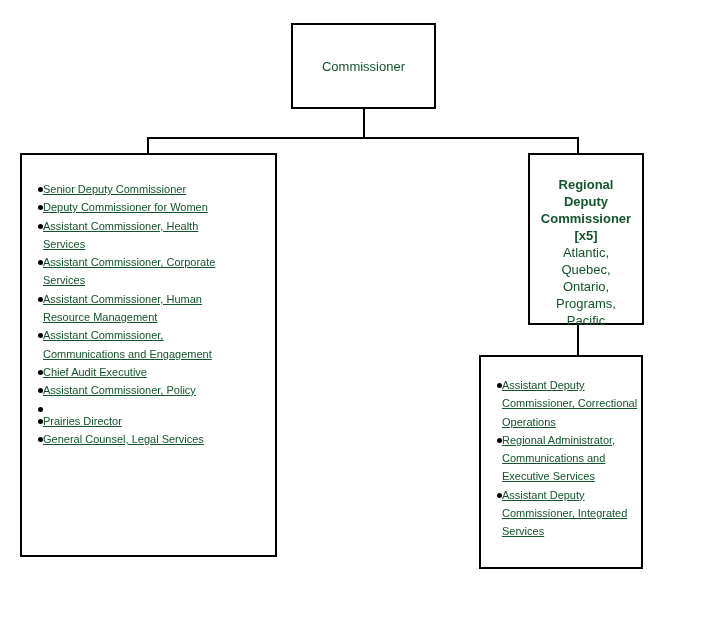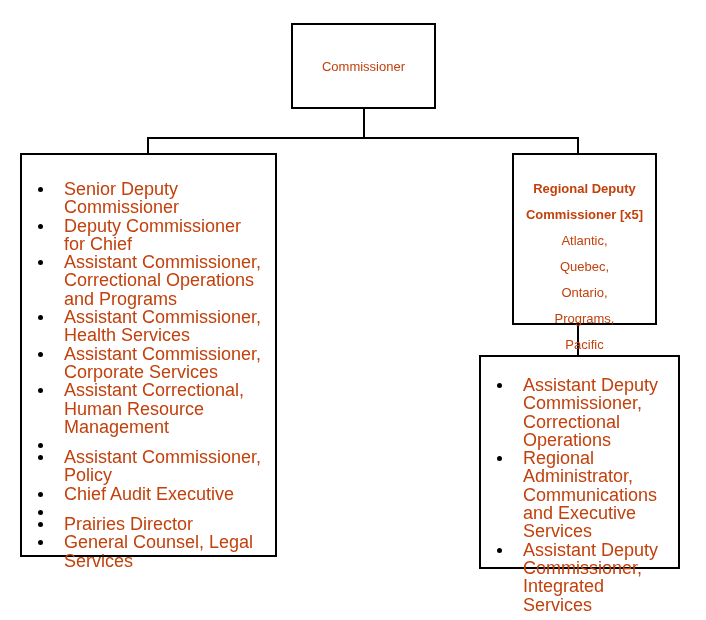--- a/index.html
+++ b/index.html
@@ -6,21 +6,21 @@
     margin: 0;
     padding: 0;
     background: #ffffff;
   }
   .canvas {
     position: relative;
     width: 706px;
     height: 620px;
     background: #ffffff;
     font-family: "Liberation Sans", sans-serif;
-    color: #c2410c;
+    color: #14532d;
     overflow: hidden;
   }
   .box {
     position: absolute;
     border: 2px solid #000000;
     background: #ffffff;
     box-sizing: border-box;
   }
   .line {
     position: absolute;
@@ -40,38 +40,38 @@
   
   .executive-box {
     left: 20px;
     top: 153px;
     width: 257px;
     height: 404px;
     padding-top: 25px;
   }
   
   .regional-box {
-    left: 512px;
+    left: 528px;
     top: 153px;
-    width: 145px;
+    width: 116px;
     height: 172px;
     padding-top: 21px;
     text-align: center;
     font-size: 13px;
-    line-height: 26px;
+    line-height: 17px;
   }
   .regional-title {
     font-weight: bold;
     padding: 0 10px;
   }
   
   .regional-sub-box {
     left: 479px;
     top: 355px;
-    width: 201px;
+    width: 164px;
     height: 214px;
     padding-top: 19px;
   }
   ul.org-list {
     list-style: none;
     margin: 0;
     padding: 0;
   }
   li.org-item {
     display: flex;
@@ -79,23 +79,23 @@
   }
   .bullet {
     width: 5px;
     height: 5px;
     border-radius: 50%;
     background: #000000;
     margin: 7px 0 0 16px;
     flex: none;
   }
   .item-text {
-    margin-left: 21px;
-    font-size: 18px;
+    font-size: 11px;
     line-height: 18.3px;
+    text-decoration: underline;
   }
   .executive-box .item-text { width: 200px; }
   .regional-sub-box .item-text { width: 150px; }
   
   .v-line { width: 2px; }
   .h-line { height: 2px; }
 </style>
 </head>
 <body>
 
@@ -112,48 +112,45 @@
   </div>
 
   <div class="box executive-box">
     <ul class="org-list">
       <li class="org-item">
           <span class="bullet"></span>
           <span class="item-text">Senior Deputy Commissioner</span>
         </li>
       <li class="org-item">
           <span class="bullet"></span>
-          <span class="item-text">Deputy Commissioner for Chief</span>
-        </li>
-      <li class="org-item">
-          <span class="bullet"></span>
-          <span class="item-text">Assistant Commissioner, Correctional Operations and Programs</span>
+          <span class="item-text">Deputy Commissioner for Women</span>
         </li>
       <li class="org-item">
           <span class="bullet"></span>
           <span class="item-text">Assistant Commissioner, Health Services</span>
         </li>
       <li class="org-item">
           <span class="bullet"></span>
           <span class="item-text">Assistant Commissioner, Corporate Services</span>
         </li>
       <li class="org-item">
           <span class="bullet"></span>
-          <span class="item-text">Assistant Correctional, Human Resource Management</span>
+          <span class="item-text">Assistant Commissioner, Human Resource Management</span>
         </li>
       <li class="org-item">
           <span class="bullet"></span>
+          <span class="item-text">Assistant Commissioner, Communications and Engagement</span>
+        </li>
+      <li class="org-item">
+          <span class="bullet"></span>
+          <span class="item-text">Chief Audit Executive</span>
         </li>
       <li class="org-item">
           <span class="bullet"></span>
           <span class="item-text">Assistant Commissioner, Policy</span>
-        </li>
-      <li class="org-item">
-          <span class="bullet"></span>
-          <span class="item-text">Chief Audit Executive</span>
         </li>
       <li class="org-item">
           <span class="bullet"></span>
         </li>
       <li class="org-item">
           <span class="bullet"></span>
           <span class="item-text">Prairies Director</span>
         </li>
       <li class="org-item">
           <span class="bullet"></span>

